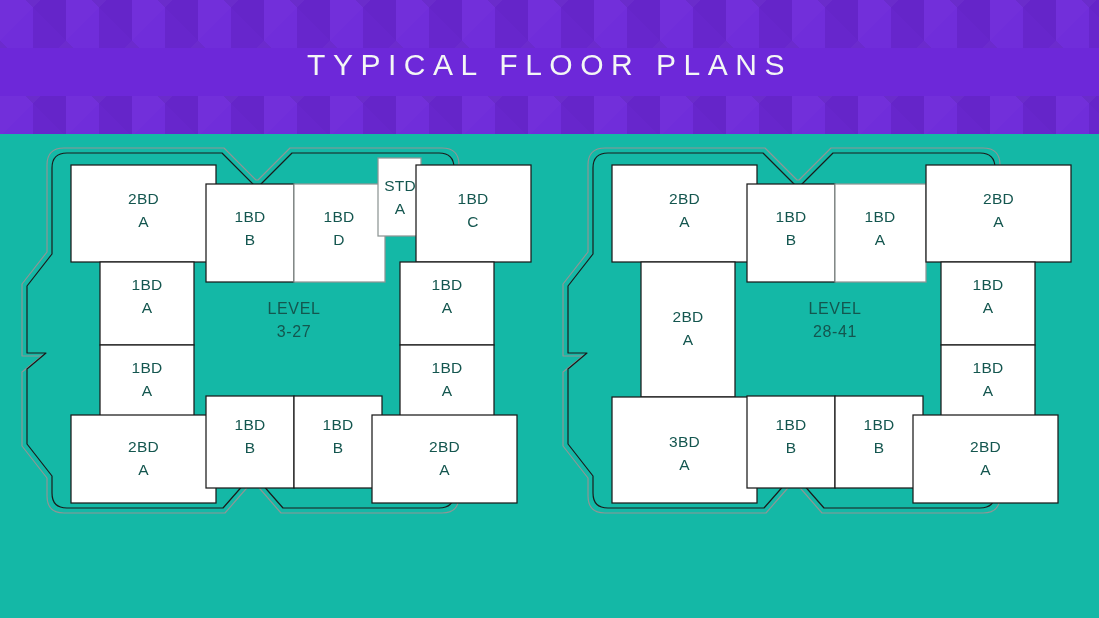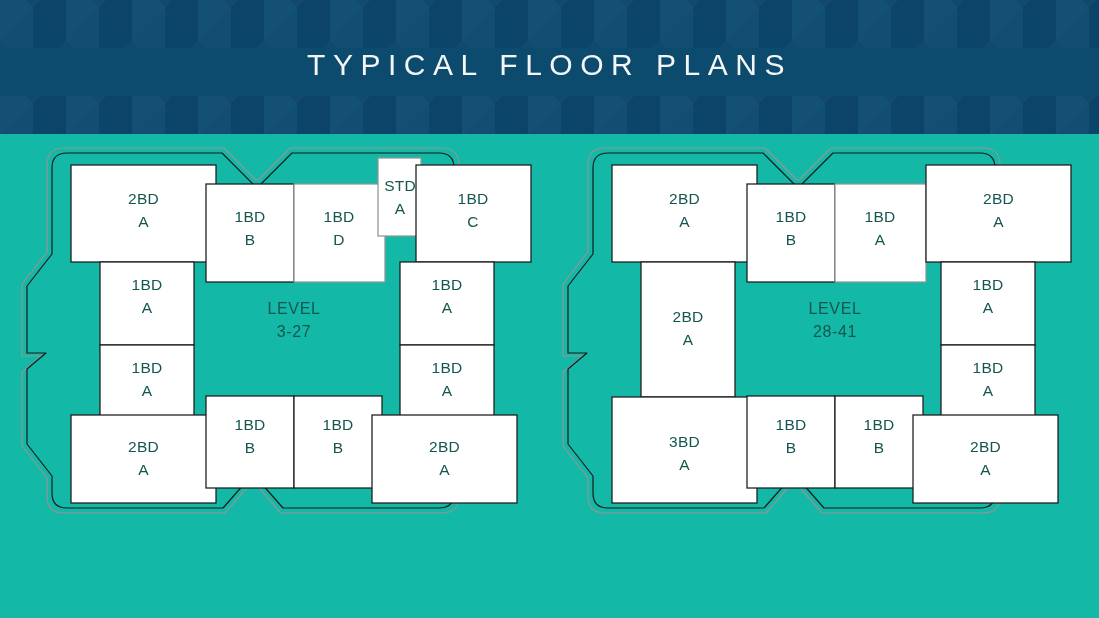--- a/index.html
+++ b/index.html
@@ -12,21 +12,21 @@
     height: 618px;
     overflow: hidden;
     font-family: "Liberation Sans", sans-serif;
   }
 
   
   .banner {
     position: relative;
     width: 1099px;
     height: 134px;
-    background-color: #0c4a6e;
+    background-color: #6d28d9;
     overflow: hidden;
   }
   .banner-pattern {
     position: absolute;
     inset: 0;
     background-image:
       linear-gradient(135deg, rgba(255,255,255,0.030) 25%, transparent 25%),
       linear-gradient(225deg, rgba(0,0,0,0.075) 25%, transparent 25%),
       linear-gradient(315deg, rgba(255,255,255,0.022) 25%, transparent 25%),
       linear-gradient(45deg,  rgba(0,0,0,0.060) 25%, transparent 25%);

